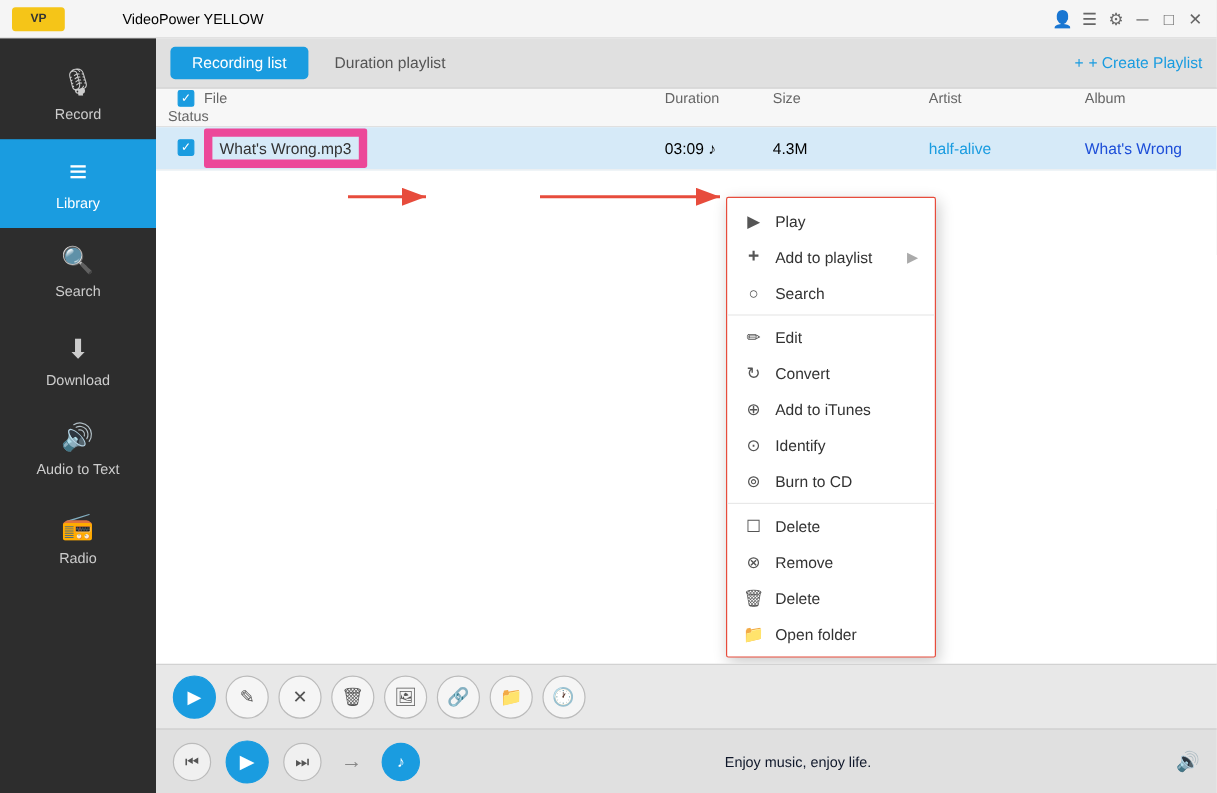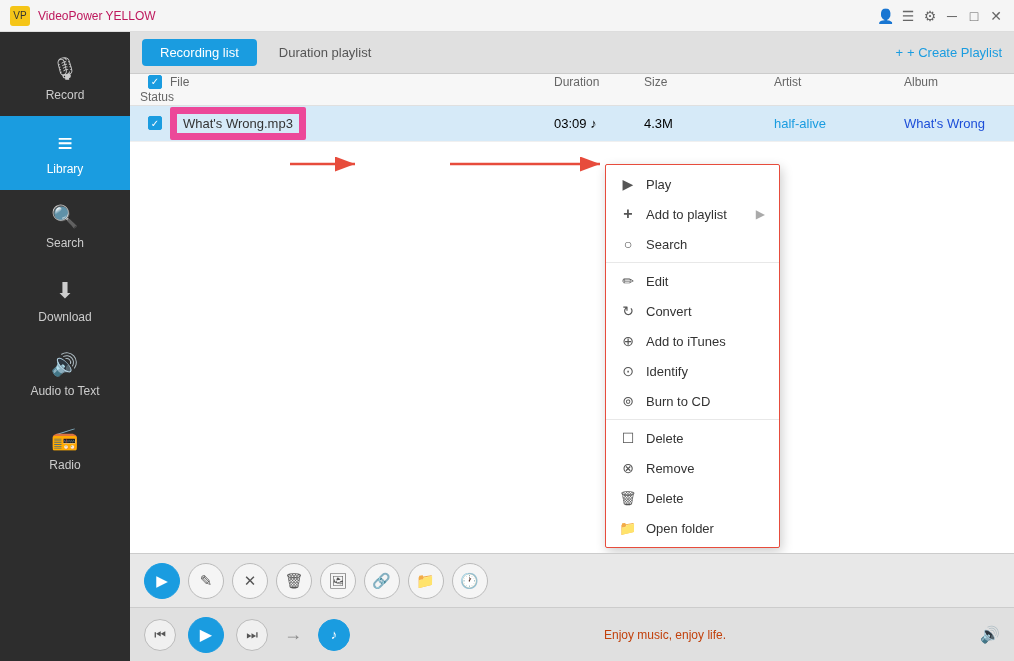--- a/index.html
+++ b/index.html
@@ -8,28 +8,28 @@
     
     .titlebar {
       background: #f5f5f5;
       height: 32px;
       display: flex;
       align-items: center;
       padding: 0 10px;
       border-bottom: 1px solid #ddd;
     }
     .titlebar-logo {
-      width: 20px; height: 20px;
+      width: 44px; height: 20px;
       background: #f5c518;
       border-radius: 3px;
       margin-right: 8px;
       display: flex; align-items: center; justify-content: center;
-      font-weight: normal; font-size: 10px; color: #333;
-    }
-    .titlebar-title { font-size: 12px; color: #be185d; flex: 1; }
+      font-weight: bold; font-size: 10px; color: #333;
+    }
+    .titlebar-title { font-size: 12px; color: #000000; flex: 1; margin-left: 40px; }
     .titlebar-controls { display: flex; gap: 6px; }
     .titlebar-btn { width: 16px; height: 16px; border: none; background: none; cursor: pointer; font-size: 14px; color: #666; display: flex; align-items: center; justify-content: center; }
 
     
     .app-body { display: flex; height: calc(661px - 32px); }
 
     
     .sidebar {
       width: 130px;
       background: #2d2d2d;
@@ -192,21 +192,21 @@
       background: #e0e0e0;
       border-top: 1px solid #ccc;
       display: flex;
       align-items: center;
       padding: 0 14px;
       gap: 12px;
     }
     .player-btn { width: 32px; height: 32px; border-radius: 50%; border: 1.5px solid #bbb; background: #f0f0f0; cursor: pointer; display: flex; align-items: center; justify-content: center; font-size: 13px; color: #555; }
     .player-btn.play-main { background: #1a9ce0; border-color: #1a9ce0; color: #fff; width: 36px; height: 36px; font-size: 16px; }
     .player-arrow { font-size: 18px; color: #888; margin: 0 4px; }
-    .player-status { font-size: 12px; color: #c2410c; margin-left: auto; }
+    .player-status { font-size: 12px; color: #0f172a; margin-left: auto; }
     .volume-icon { font-size: 16px; color: #666; }
 
     
     .arrows-svg {
       position: absolute;
       top: 50px;
       left: 130px;
       pointer-events: none;
       z-index: 50;
     }

